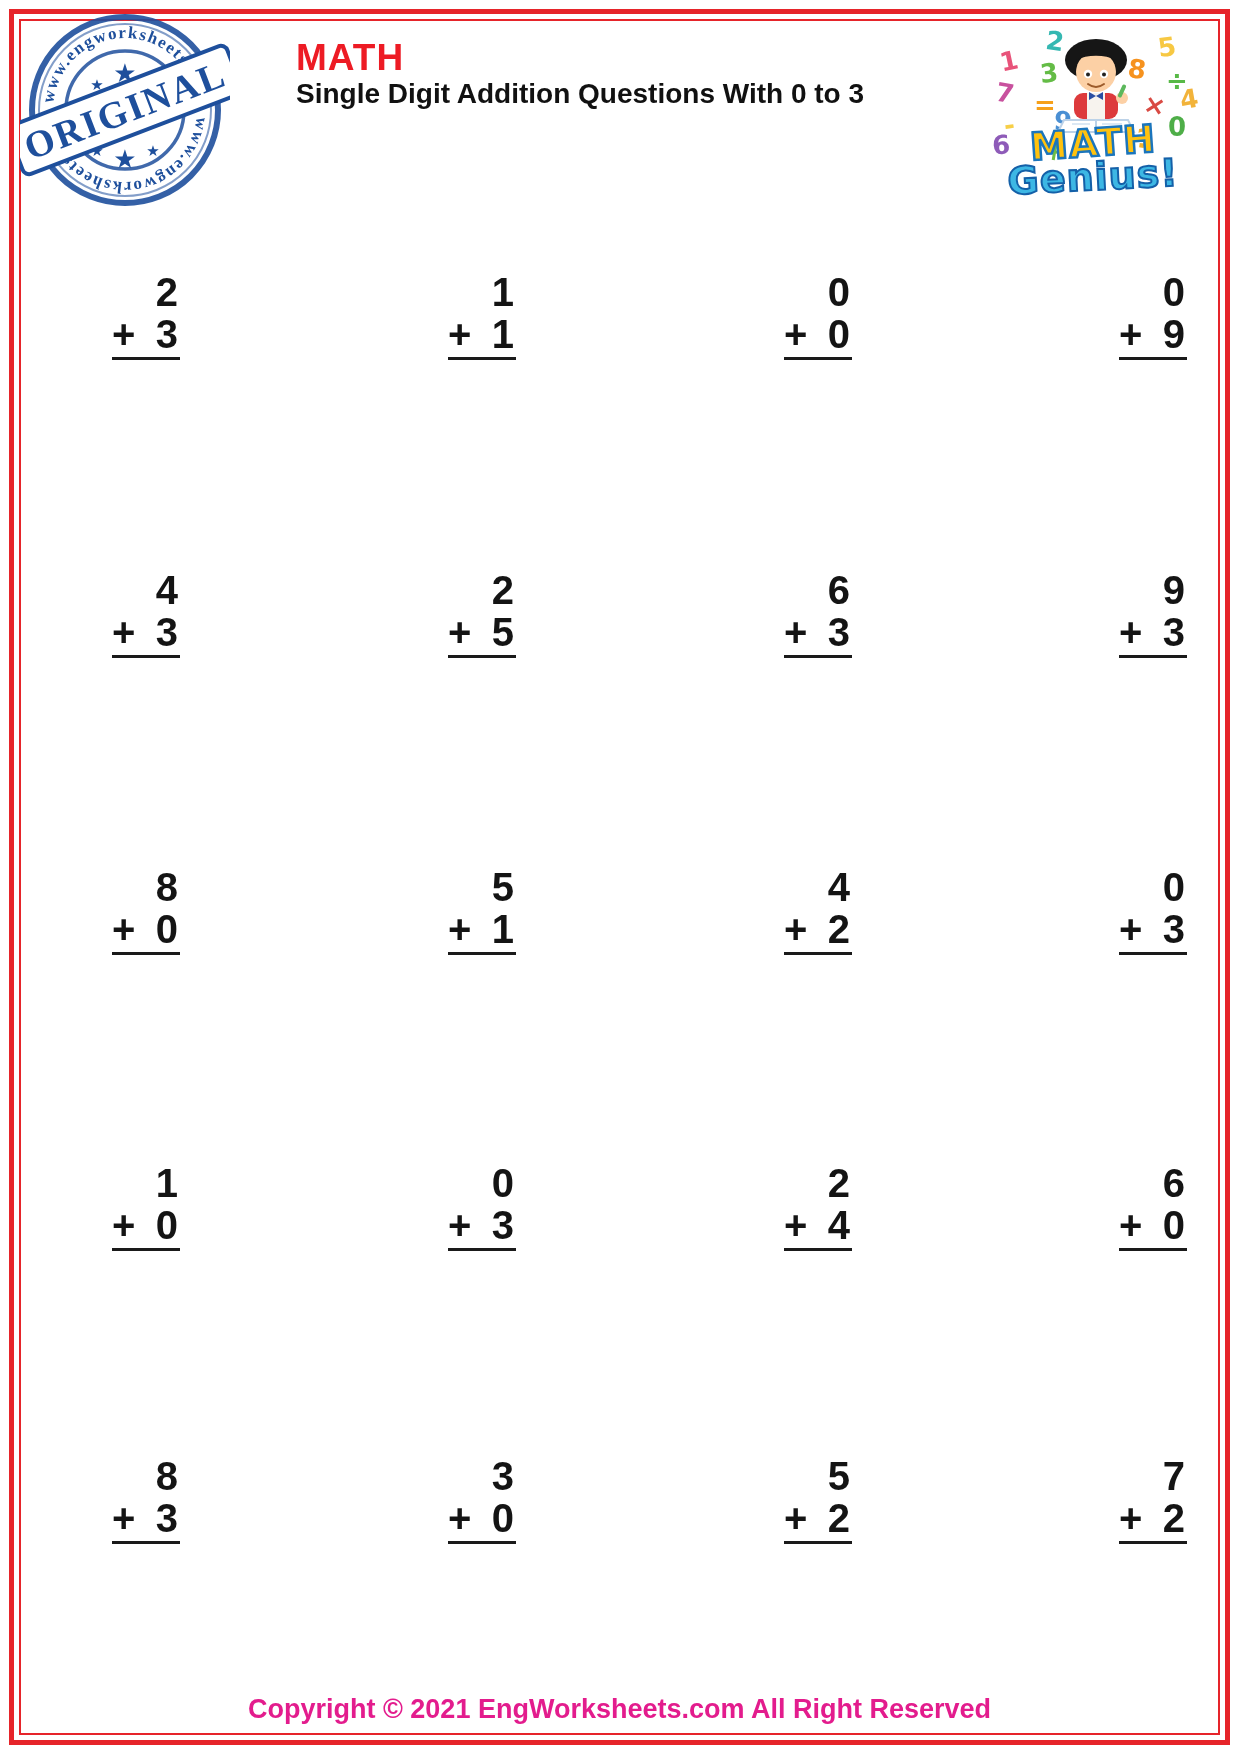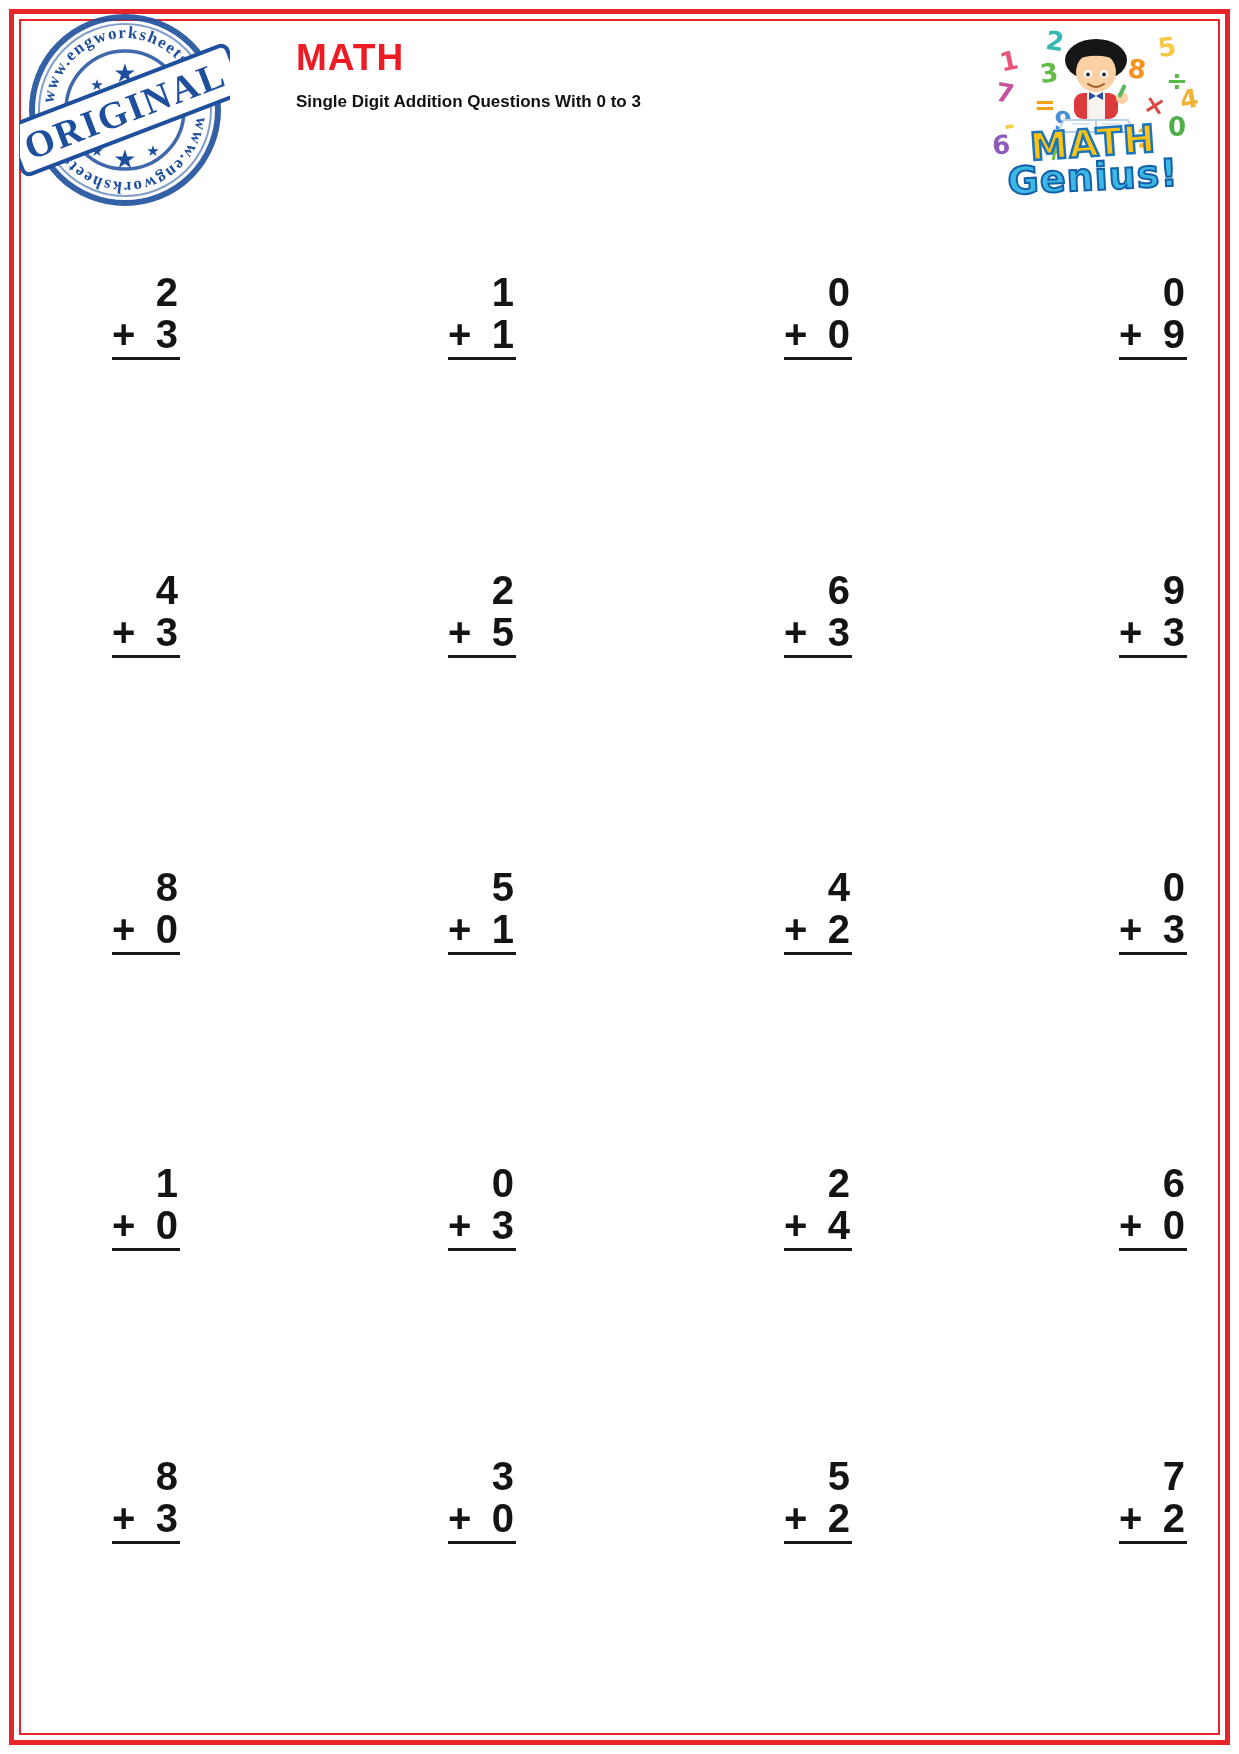--- a/index.html
+++ b/index.html
@@ -9,21 +9,21 @@
   .frame-outer{position:absolute;inset:9px;border:5px solid #e6242a;pointer-events:none;}
   .frame-inner{position:absolute;inset:19px;border:2px solid #e6242a;pointer-events:none;}
 
   
   .stamp{position:absolute;left:20px;top:10px;width:210px;height:200px;}
 
   
   .header{position:absolute;left:296px;top:38px;}
   .kicker{font-size:37px;font-weight:bold;color:#ed1b24;line-height:40px;letter-spacing:1px;}
   .title{font-size:38px;font-weight:bold;color:#ed1b24;line-height:42px;margin-top:26px;}
-  .subtitle{font-size:17px;font-weight:bold;color:#111111;margin-top:14px;}
+  .subtitle{font-size:28px;font-weight:bold;color:#111111;}
 
   
   .logo{position:absolute;left:988px;top:20px;width:210px;height:190px;}
   .logo-num{position:absolute;font-weight:bold;font-size:26px;line-height:1;
             font-family:"DejaVu Sans",sans-serif;text-shadow:1px 1px 0 rgba(255,255,255,.8);}
   .boy{position:absolute;left:62px;top:16px;}
   .logo-word{position:absolute;left:0;width:210px;text-align:center;font-weight:bold;
              font-family:"DejaVu Sans",sans-serif;line-height:1;}
   .logo-math{top:104px;font-size:38px;color:#ffc20e;-webkit-text-stroke:2.5px #1b75bc;
              transform:rotate(-4deg);letter-spacing:1px;}
@@ -267,13 +267,14 @@
       </div>
       <div class="problem" style="left: 1119px; top: 1454px;">
         <div class="p-top">7</div>
         <div class="p-bot">
           <span>+</span>
           <span class="digit">2</span>
         </div>
       </div>
     </div>
 
+  <div class="footer">Copyright © 2021 EngWorksheets.com All Right Reserved</div>
 </div>
 
 </body></html>

